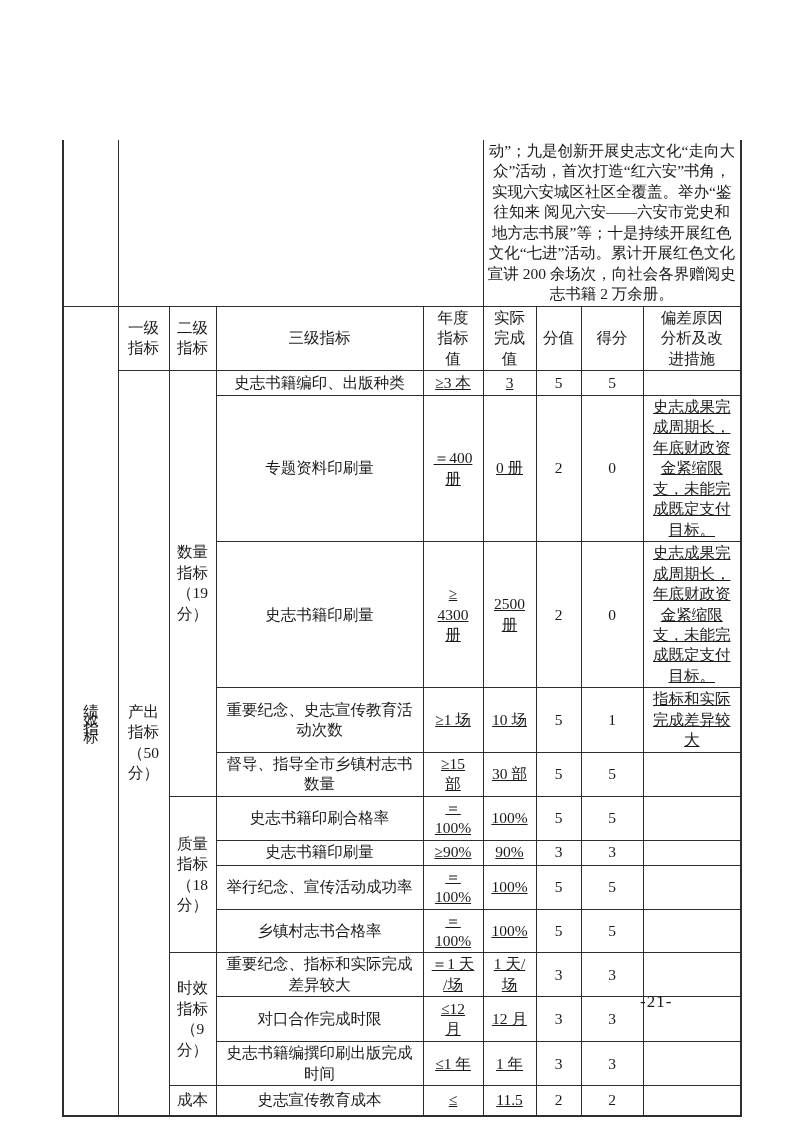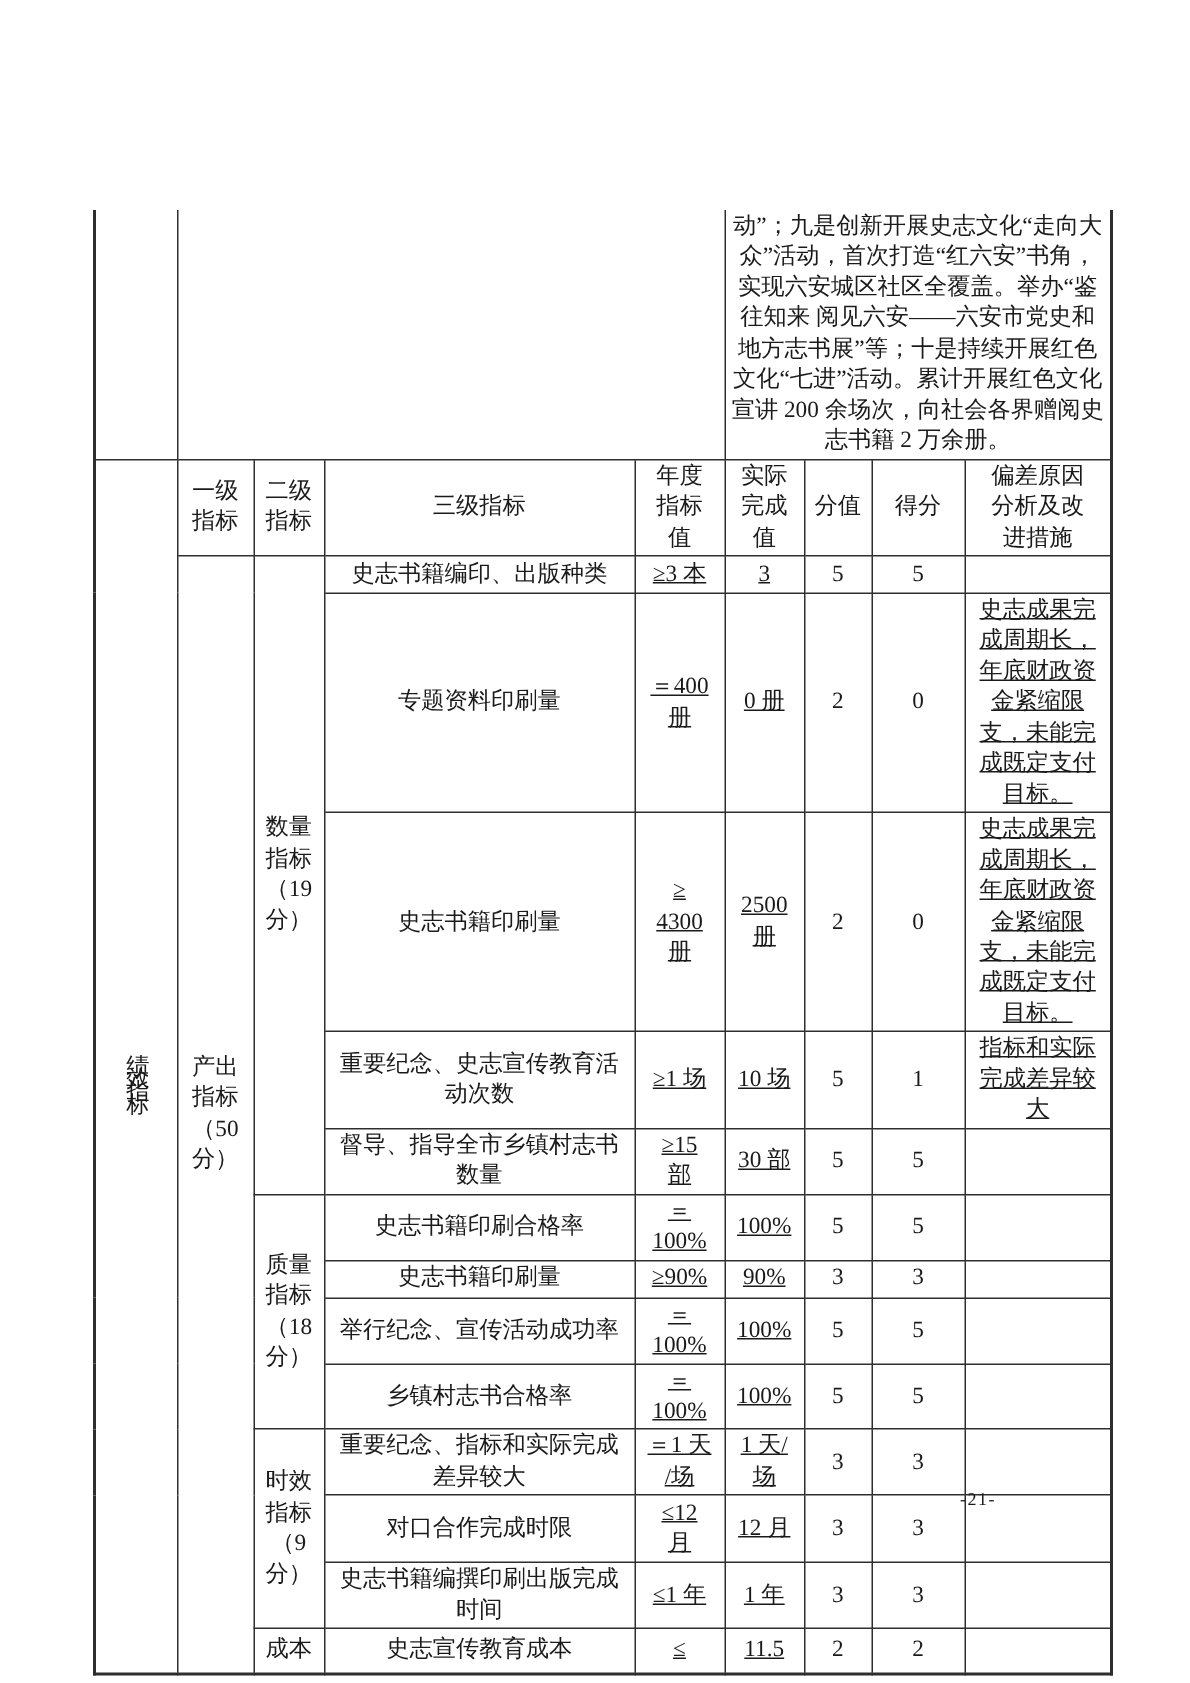--- a/index.html
+++ b/index.html
@@ -83,21 +83,21 @@
     font-size:13.5px;
     line-height:1.22;
     padding:1px 4px;
     text-decoration:underline;
   }
 
   .page-number{
     position:absolute;
     left:640px;
     top:992px;
-    font-size:12px;
+    font-size:17px;
     letter-spacing:1px;
   }
 </style>
 </head>
 <body>
 
 <div class="sheet">
   <table class="main">
     <colgroup>
       <col style="width:55px">

